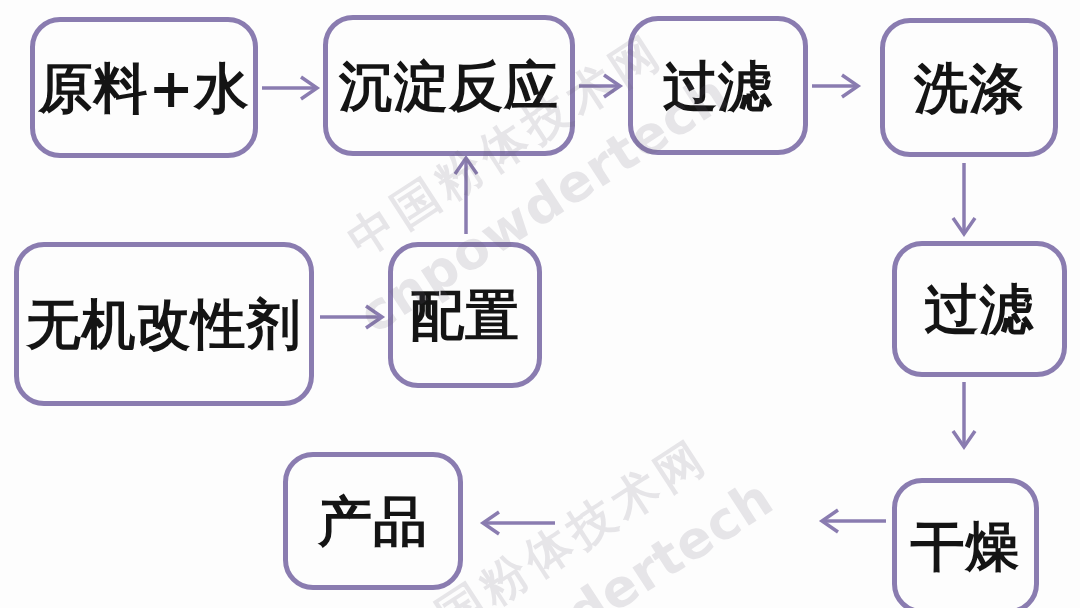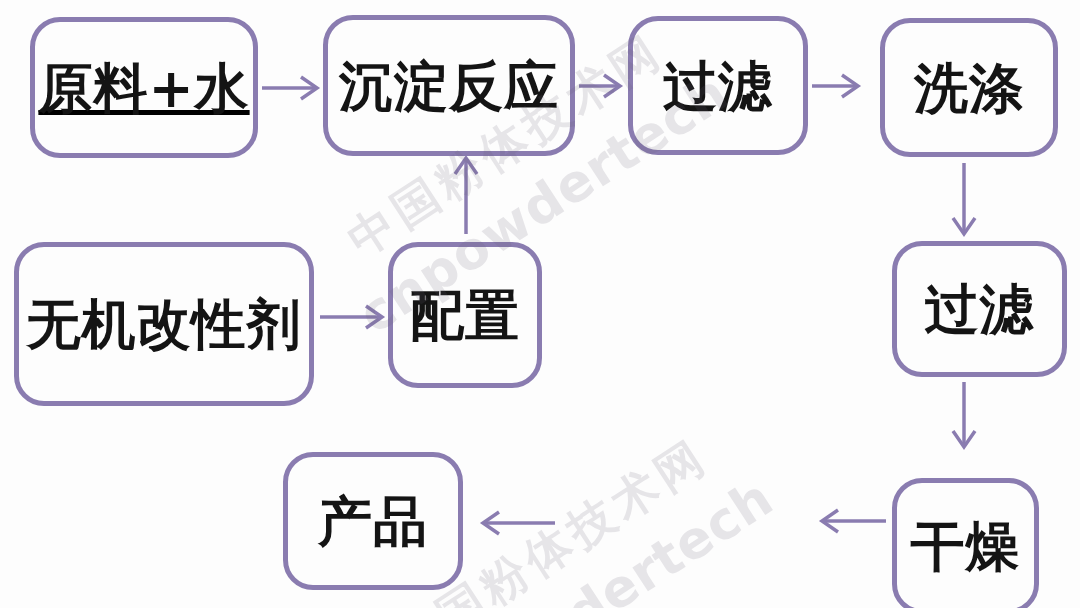--- a/index.html
+++ b/index.html
@@ -33,21 +33,21 @@
   }
   .node-label {
     font-size: 54px;
     font-weight: 700;
     color: #141414;
     letter-spacing: 1px;
     white-space: nowrap;
     line-height: 1;
   }
   
-  .n-raw      { left: 30px;  top: 17px;  width: 228px; height: 141px; text-decoration: underline; }
+  .n-raw      { left: 30px;  top: 17px;  width: 228px; height: 141px; }
   .n-precip   { left: 323px; top: 15px;  width: 252px; height: 141px; }
   .n-filter1  { left: 628px; top: 16px;  width: 180px; height: 139px; }
   .n-wash     { left: 880px; top: 18px;  width: 178px; height: 139px; align-items: center; }
   .n-modifier { left: 14px;  top: 242px; width: 300px; height: 164px; }
   .n-prepare  { left: 388px; top: 242px; width: 154px; height: 146px; }
   .n-filter2  { left: 892px; top: 241px; width: 175px; height: 136px; }
   .n-product  { left: 283px; top: 452px; width: 180px; height: 138px; }
   .n-calcine  { left: 561px; top: 452px; width: 249px; height: 138px; }
   .n-dry      { left: 892px; top: 478px; width: 147px; height: 136px; }
 

